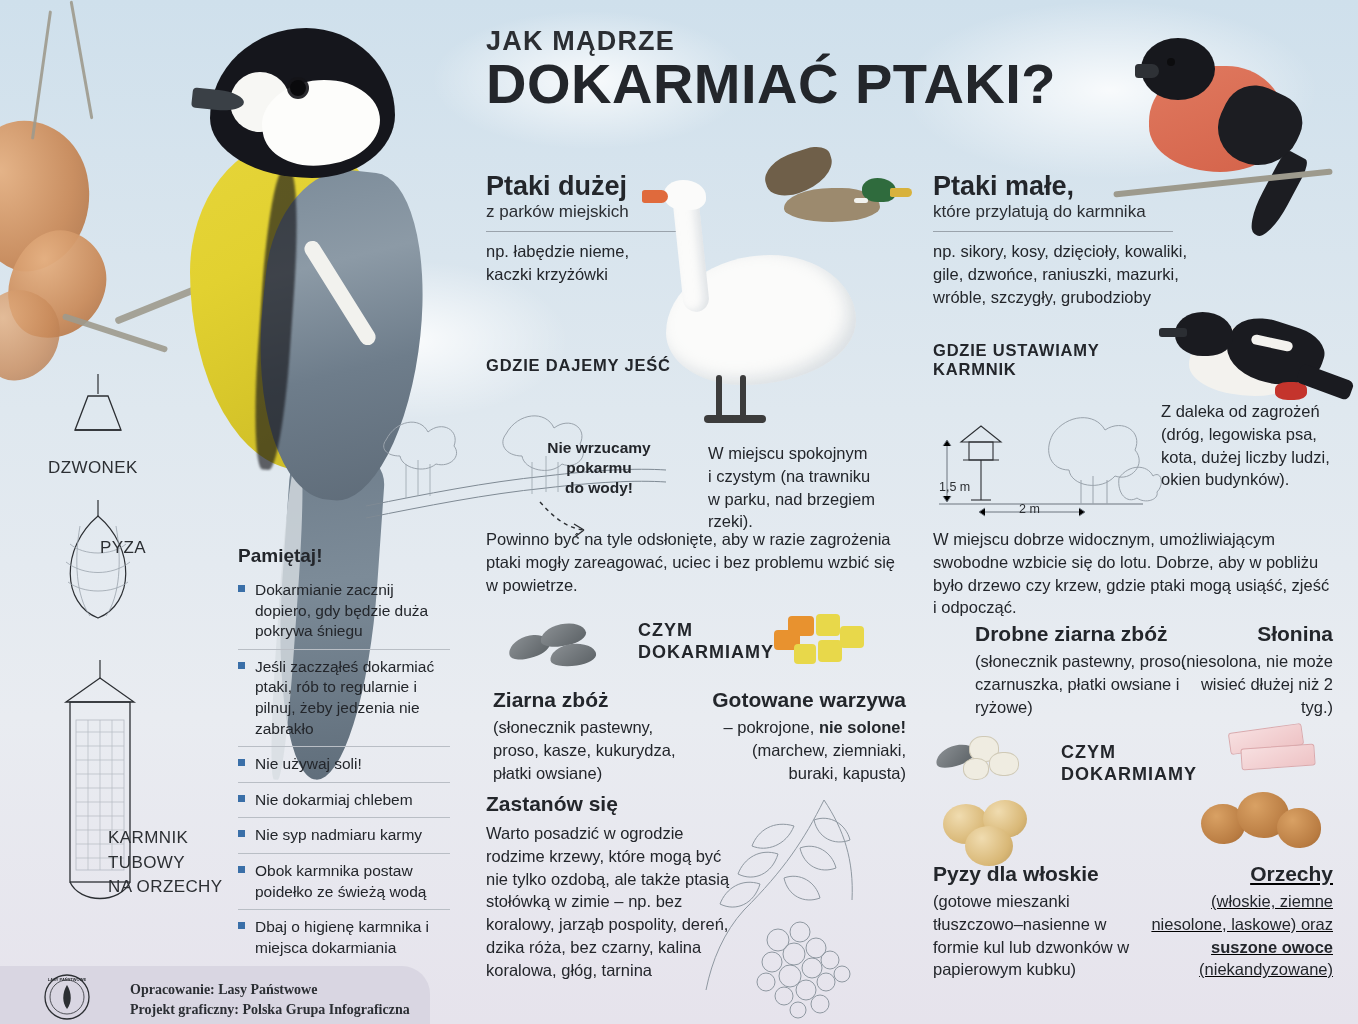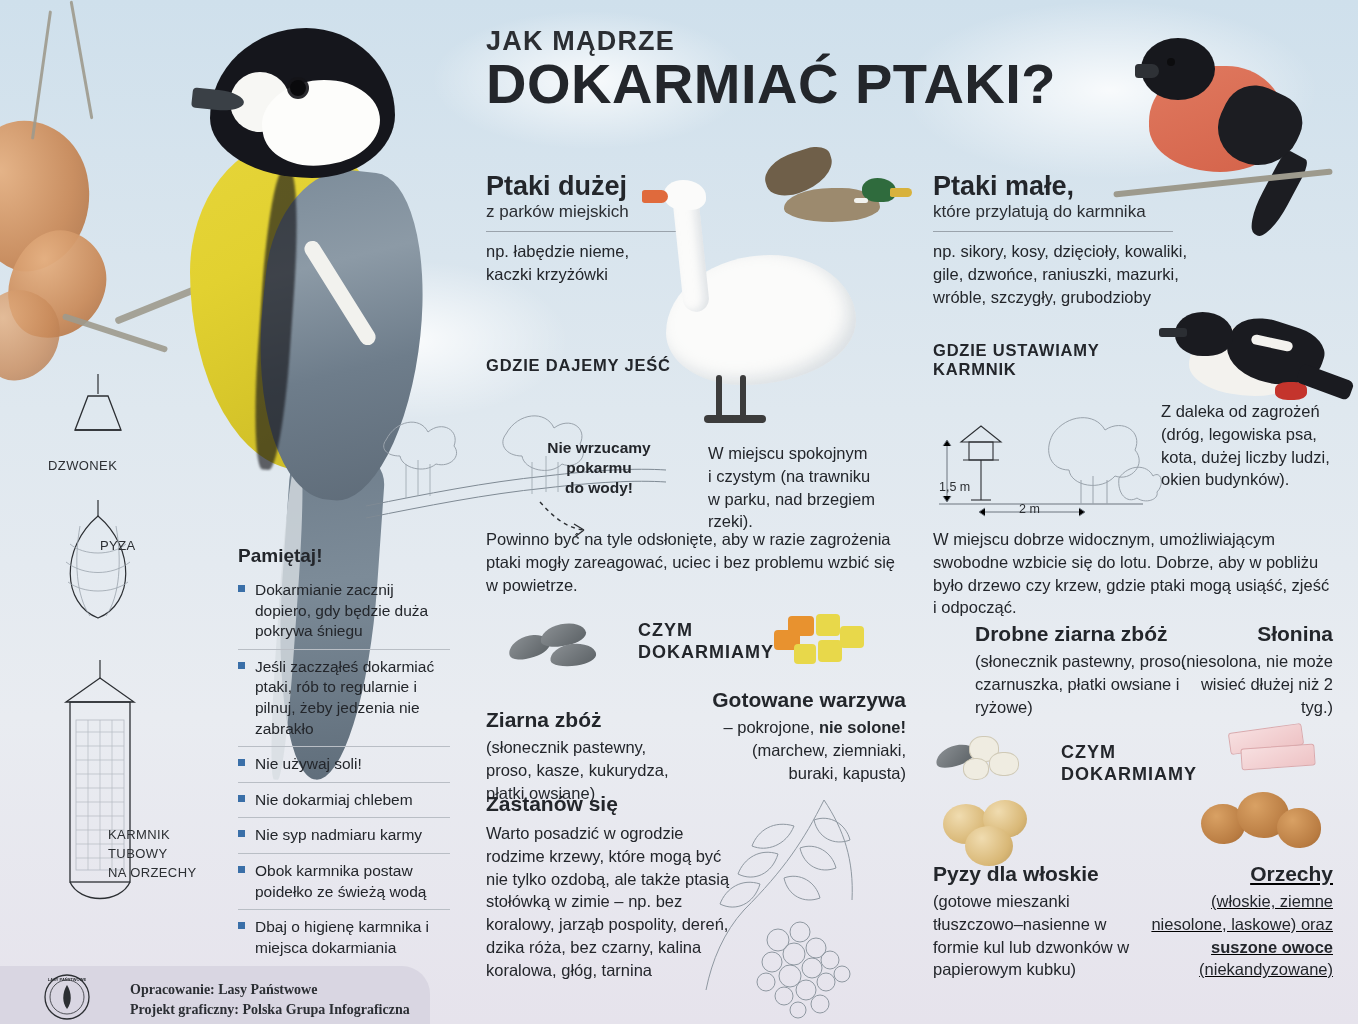--- a/index.html
+++ b/index.html
@@ -91,21 +91,21 @@
   
   .leafblob {
     position: absolute;
     background: radial-gradient(ellipse at 30% 30%, #e5b183, #c98b5b 60%, #a96f45);
     border-radius: 48% 52% 60% 40% / 55% 45% 55% 45%;
     opacity: .95;
   }
   
   .lineart { position: absolute; }
   .la-label {
-    position: absolute; font-size: 13px; letter-spacing: .4px; color: #2c2f33;
+    position: absolute; font-size: 17px; letter-spacing: .4px; color: #2c2f33;
     font-family: "Liberation Sans", sans-serif;
   }
   
   .kicker {
     font-size: 27px; font-weight: bold; letter-spacing: 1.2px; color: #2b2e33;
   }
   .headline {
     font-size: 56px; font-weight: bold; letter-spacing: 0.5px; color: #23262b;
     line-height: .95;
   }
@@ -372,21 +372,21 @@
 
     <div style="position:absolute;left:288px;top:580px;width:130px;height:60px;">
       <div class="veg-orange" style="left:0px;top:20px;width:26px;height:20px;"></div>
       <div class="veg-orange" style="left:14px;top:6px;width:26px;height:20px;"></div>
       <div class="veg-yellow" style="left:42px;top:4px;width:24px;height:22px;"></div>
       <div class="veg-yellow" style="left:66px;top:16px;width:24px;height:22px;"></div>
       <div class="veg-yellow" style="left:44px;top:30px;width:24px;height:22px;"></div>
       <div class="veg-yellow" style="left:20px;top:34px;width:22px;height:20px;"></div>
     </div>
 
-    <div style="position:absolute;left:0;top:658px;width:190px;margin-top:20px;">
+    <div style="position:absolute;left:7px;top:658px;width:190px;">
       <div class="minih">Ziarna zbóż</div>
       <div class="body-txt" style="margin-top:4px;">(słonecznik pastewny, proso, kasze, kukurydza, płatki owsiane)</div>
     </div>
 
     <div style="position:absolute;left:216px;top:658px;width:204px;text-align:right;">
       <div class="minih">Gotowane warzywa</div>
       <div class="body-txt" style="margin-top:4px;">
         <span>– pokrojone, </span><b>nie solone!</b>
         <span style="display:block;">(marchew, ziemniaki, buraki, kapusta)</span>
       </div>

